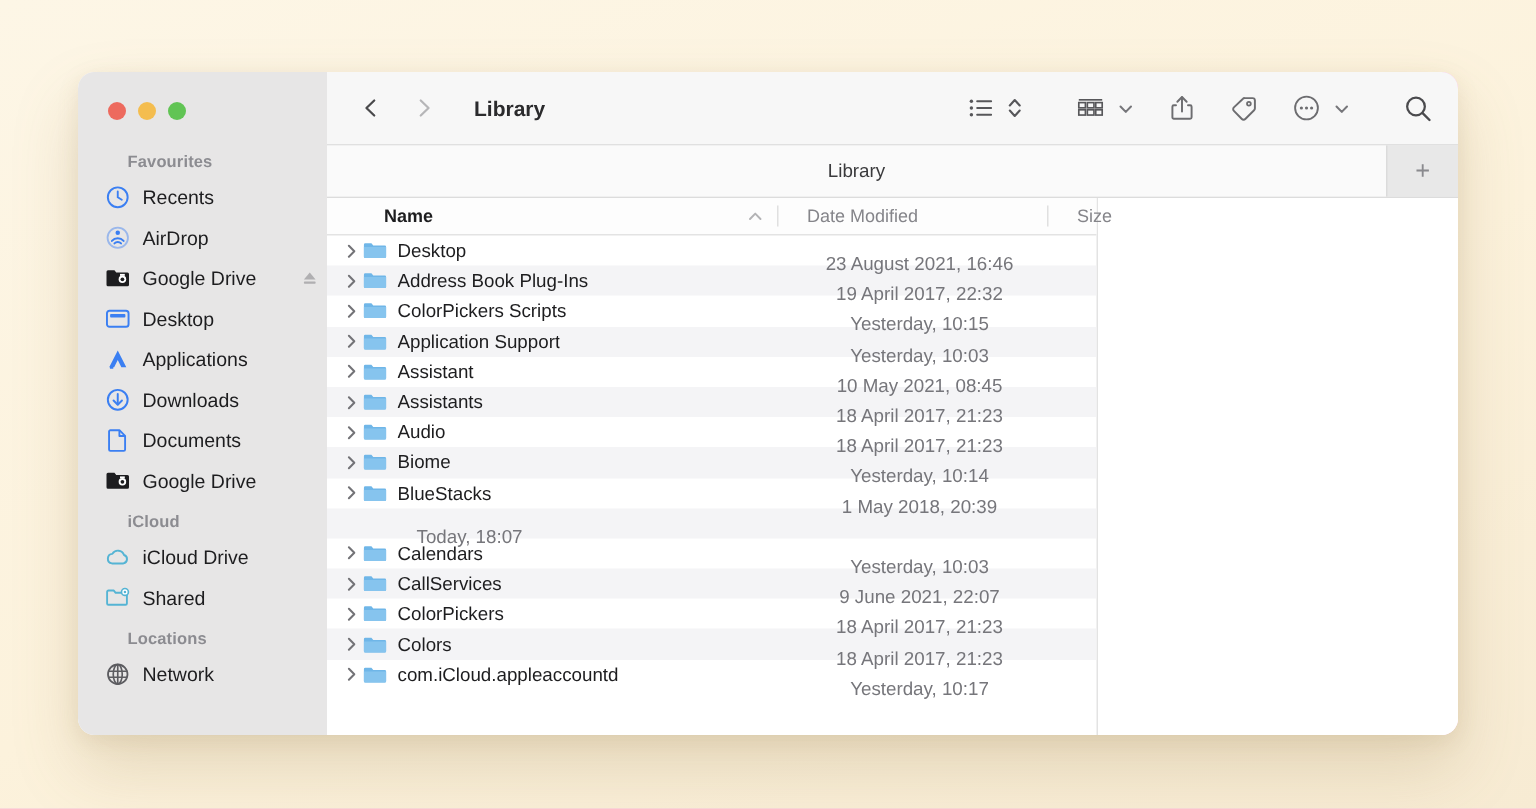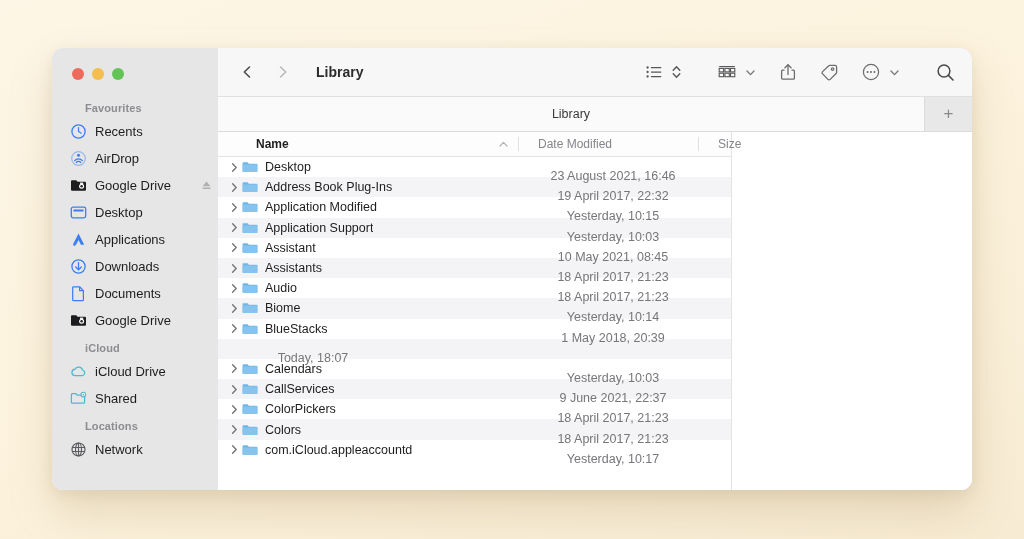--- a/index.html
+++ b/index.html
@@ -580,21 +580,21 @@
                 <div class="cell-name">
                   <span class="disc">
                     <svg width="9" height="11" viewBox="0 0 9 11">
                       <path d="M2.6 1.8 L6.2 5.5 L2.6 9.2" fill="none" stroke="#737377" stroke-width="1.35" stroke-linecap="round" stroke-linejoin="round"></path>
                     </svg>
                   </span>
                   <svg class="folder-ico" viewBox="0 0 16 16">
                     <path d="M0.6 4.1 a0.9 0.9 0 0 1 0.9 -0.9 h4.1 l1.25 1.5 h7.65 a0.9 0.9 0 0 1 0.9 0.9 v6.5 a0.9 0.9 0 0 1 -0.9 0.9 H1.5 a0.9 0.9 0 0 1 -0.9 -0.9 Z" fill="#6fb6e8"></path>
                     <path d="M0.6 5.6 h14.8 v6.5 a0.9 0.9 0 0 1 -0.9 0.9 H1.5 a0.9 0.9 0 0 1 -0.9 -0.9 Z" fill="#86c4ee"></path>
                   </svg>
-                  <span class="name-text">Application Modified</span>
+                  <span class="name-text">ColorPickers Scripts</span>
                 </div>
                 <div class="cell-date">Yesterday, 10:15</div>
                 <div class="cell-size"></div>
               </div>
               <div class="row alt">
                 <div class="cell-name">
                   <span class="disc">
                     <svg width="9" height="11" viewBox="0 0 9 11">
                       <path d="M2.6 1.8 L6.2 5.5 L2.6 9.2" fill="none" stroke="#737377" stroke-width="1.35" stroke-linecap="round" stroke-linejoin="round"></path>
                     </svg>
@@ -714,21 +714,21 @@
                     <svg width="9" height="11" viewBox="0 0 9 11">
                       <path d="M2.6 1.8 L6.2 5.5 L2.6 9.2" fill="none" stroke="#737377" stroke-width="1.35" stroke-linecap="round" stroke-linejoin="round"></path>
                     </svg>
                   </span>
                   <svg class="folder-ico" viewBox="0 0 16 16">
                     <path d="M0.6 4.1 a0.9 0.9 0 0 1 0.9 -0.9 h4.1 l1.25 1.5 h7.65 a0.9 0.9 0 0 1 0.9 0.9 v6.5 a0.9 0.9 0 0 1 -0.9 0.9 H1.5 a0.9 0.9 0 0 1 -0.9 -0.9 Z" fill="#6fb6e8"></path>
                     <path d="M0.6 5.6 h14.8 v6.5 a0.9 0.9 0 0 1 -0.9 0.9 H1.5 a0.9 0.9 0 0 1 -0.9 -0.9 Z" fill="#86c4ee"></path>
                   </svg>
                   <span class="name-text">CallServices</span>
                 </div>
-                <div class="cell-date">9 June 2021, 22:37</div>
+                <div class="cell-date">9 June 2021, 22:07</div>
                 <div class="cell-size"></div>
               </div>
               <div class="row">
                 <div class="cell-name">
                   <span class="disc">
                     <svg width="9" height="11" viewBox="0 0 9 11">
                       <path d="M2.6 1.8 L6.2 5.5 L2.6 9.2" fill="none" stroke="#737377" stroke-width="1.35" stroke-linecap="round" stroke-linejoin="round"></path>
                     </svg>
                   </span>
                   <svg class="folder-ico" viewBox="0 0 16 16">

